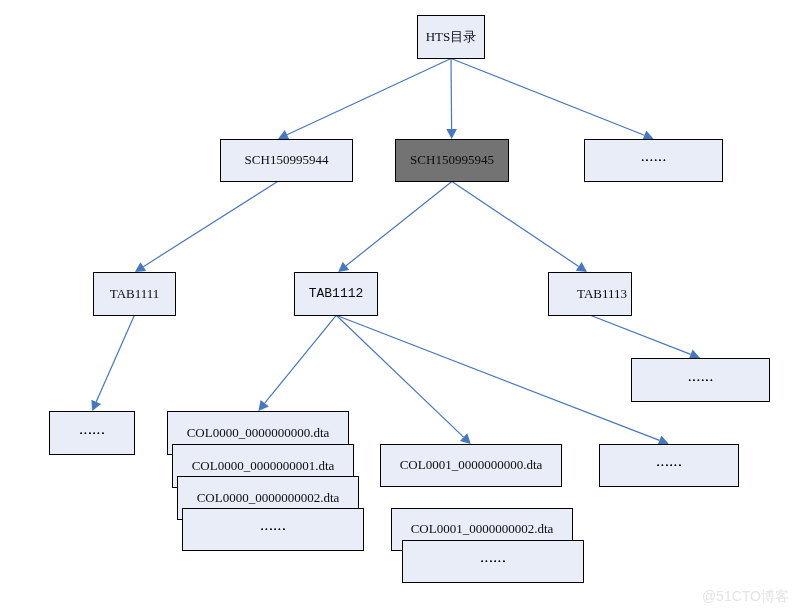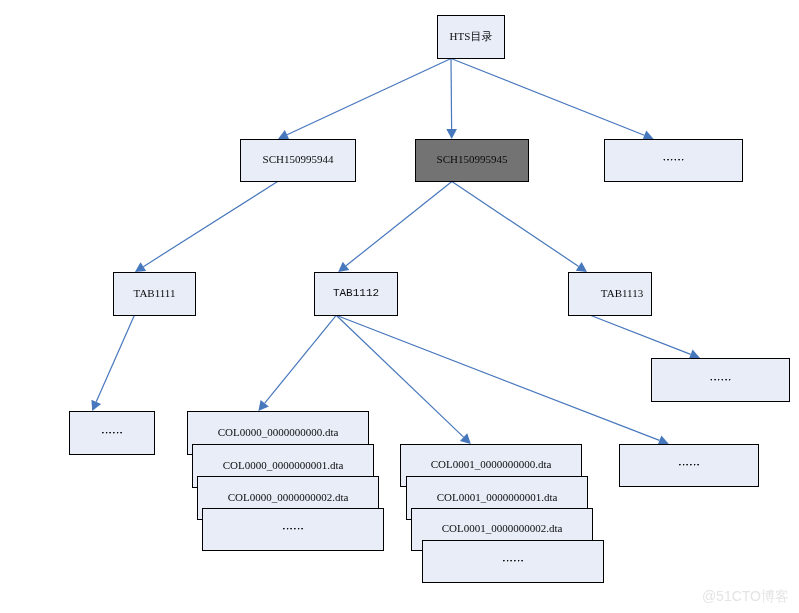--- a/index.html
+++ b/index.html
@@ -8,21 +8,21 @@
     width:799px;height:613px;overflow:hidden;background:#ffffff;
     font-family:"Liberation Serif", serif;
   }
   #stage{position:relative;width:799px;height:613px;}
   #edge-layer{position:absolute;left:0;top:0;width:799px;height:613px;}
   #node-layer{position:absolute;left:0;top:0;width:799px;height:613px;}
   .node{
     position:absolute;box-sizing:border-box;
     background:#e8edf7;border:1.6px solid #000000;
     display:flex;align-items:center;justify-content:center;
-    color:#0b0c0e;font-size:11px;line-height:1;white-space:nowrap;margin-left:20px;
+    color:#0b0c0e;font-size:13px;line-height:1;white-space:nowrap;
   }
   .node > span{display:block;position:relative;top:-0.8px;}
   .node.dots{letter-spacing:0;
         text-shadow:0 0 0.35px #0d0e10, 0 0 0.35px #0d0e10;}
   #watermark{
     position:absolute;right:10px;bottom:10px;color:#e4e4e4;
     font-family:"Liberation Sans", sans-serif;font-size:14px;letter-spacing:0px;
     line-height:1;white-space:nowrap;
   }
 </style>
@@ -77,21 +77,21 @@
         <polygon points="700,358 688.7585837010419,359.31170103053864 692.6035556616818,349.43363489278215" fill="#4777bc"></polygon>
       </g>
     </svg>
 
   <div id="node-layer">
 
     <div class="node" style="left: 417px; top: 15px; width: 68px; height: 44px; background: rgb(232, 237, 247); border-color: rgb(0, 0, 0); color: rgb(11, 12, 14);">
         <span>HTS目录</span>
       </div>
 
-    <div class="node" style="left: 220px; top: 139px; width: 116px; height: 43px; background: rgb(232, 237, 247); border-color: rgb(0, 0, 0); color: rgb(11, 12, 14);">
+    <div class="node" style="left: 220px; top: 139px; width: 133px; height: 43px; background: rgb(232, 237, 247); border-color: rgb(0, 0, 0); color: rgb(11, 12, 14);">
         <span>SCH150995944</span>
       </div>
 
     <div class="node" style="left: 395px; top: 139px; width: 114px; height: 43px; background: #737373; border-color: rgb(0, 0, 0); color: rgb(11, 12, 14);">
         <span>SCH150995945</span>
       </div>
 
     <div class="node dots" style="left: 584px; top: 139px; width: 139px; height: 43px; background: rgb(232, 237, 247); border-color: rgb(0, 0, 0); color: rgb(11, 12, 14);">
         <span>······</span>
       </div>
@@ -129,23 +129,20 @@
       </div>
 
     <div class="node dots" style="left: 182px; top: 508px; width: 182px; height: 43px; background: rgb(232, 237, 247); border-color: rgb(0, 0, 0); color: rgb(11, 12, 14);">
         <span>······</span>
       </div>
 
     <div class="node" style="left: 380px; top: 444px; width: 182px; height: 43px; background: rgb(232, 237, 247); border-color: rgb(0, 0, 0); color: rgb(11, 12, 14);">
         <span>COL0001_0000000000.dta</span>
       </div>
 
-    <div class="node" style="left: 386px; top: 476px; width: 182px; height: 44px; background: rgb(232, 237, 247); border-color: rgb(0, 0, 0); color: rgb(11, 12, 14);">
-        <span>COL0001_0000000001.dta</span>
-      </div>
 
     <div class="node" style="left: 391px; top: 508px; width: 182px; height: 43px; background: rgb(232, 237, 247); border-color: rgb(0, 0, 0); color: rgb(11, 12, 14);">
         <span>COL0001_0000000002.dta</span>
       </div>
 
     <div class="node dots" style="left: 402px; top: 540px; width: 182px; height: 43px; background: rgb(232, 237, 247); border-color: rgb(0, 0, 0); color: rgb(11, 12, 14);">
         <span>······</span>
       </div>
 
     <div class="node dots" style="left: 599px; top: 444px; width: 140px; height: 43px; background: rgb(232, 237, 247); border-color: rgb(0, 0, 0); color: rgb(11, 12, 14);">

